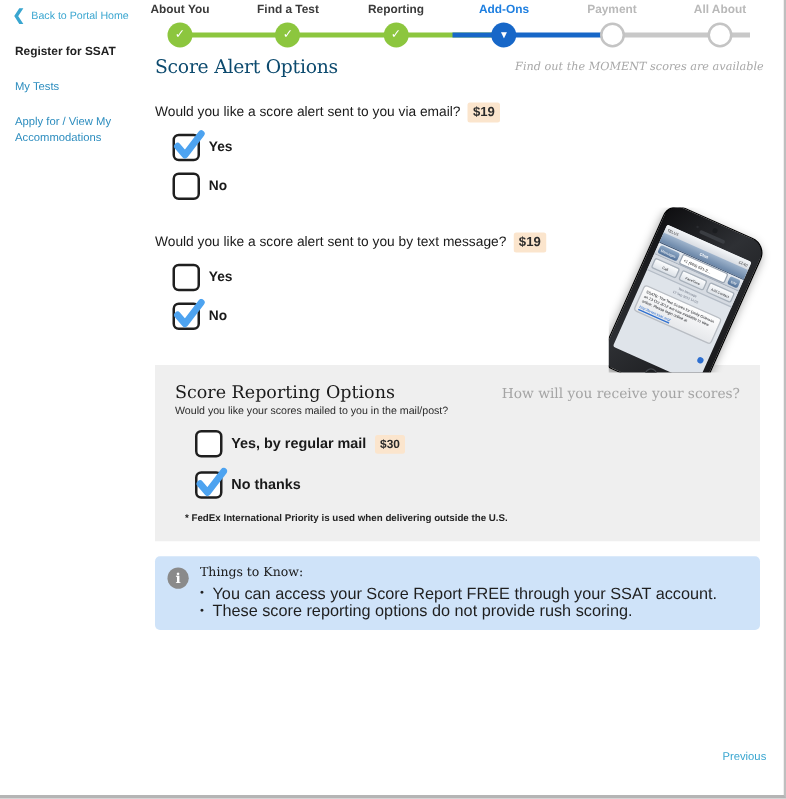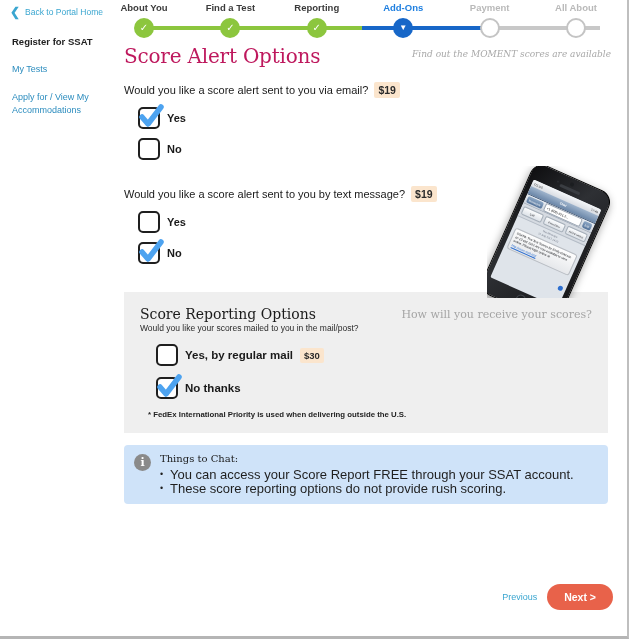--- a/index.html
+++ b/index.html
@@ -73,21 +73,21 @@
     font-size: 9px; color: #2b8cbe; line-height: 13px;
     margin-bottom: 15px; cursor: pointer;
   }
 
   
   .main {
     position: absolute; left: 124px; top: 44px; width: 487px;
   }
   .panel-head { position: relative; height: 26px; }
   .panel-title {
-    font-size: 20px; color: #be185d; font-weight: normal;
+    font-size: 15px; color: #0c4a6e; font-weight: normal;
     font-family: "DejaVu Serif", serif; letter-spacing: -0.2px;
   }
   .panel-hint {
     position: absolute; right: 0; top: 5px;
     font-size: 9px; color: #a8a8a8;
     font-family: "DejaVu Serif", serif;
     font-style: italic;
   }
 
   .question {
@@ -389,21 +389,21 @@
             </span>
             <span class="choice-label">No thanks</span>
           </div>
         </div>
       <div class="rp-note second">* FedEx International Priority is used when delivering outside the U.S.</div>
     </div>
 
     <div class="ttk">
       <div class="ttk-icon">i</div>
       <div style="flex:1">
-        <div class="ttk-title">Things to Chat:</div>
+        <div class="ttk-title">Things to Know:</div>
         <ul class="ttk-list" id="ttk-list">
             <li>You can access your Score Report FREE through your SSAT account.</li>
             <li>These score reporting options do not provide rush scoring.</li>
           </ul>
       </div>
     </div>
   </div>
 
   <div class="phone-wrap">
     <div class="phone">
@@ -432,15 +432,14 @@
           <span class="lnk">http://www.ssat.org/</span>
         </div>
         <div class="ph-blue-dot"></div>
       </div>
       <div class="home"></div>
     </div>
   </div>
 
   <div class="footer">
     <span class="prev-link">Previous</span>
-    <button class="next-btn">Next &gt;</button>
   </div>
 </div>
 
 </body></html>

